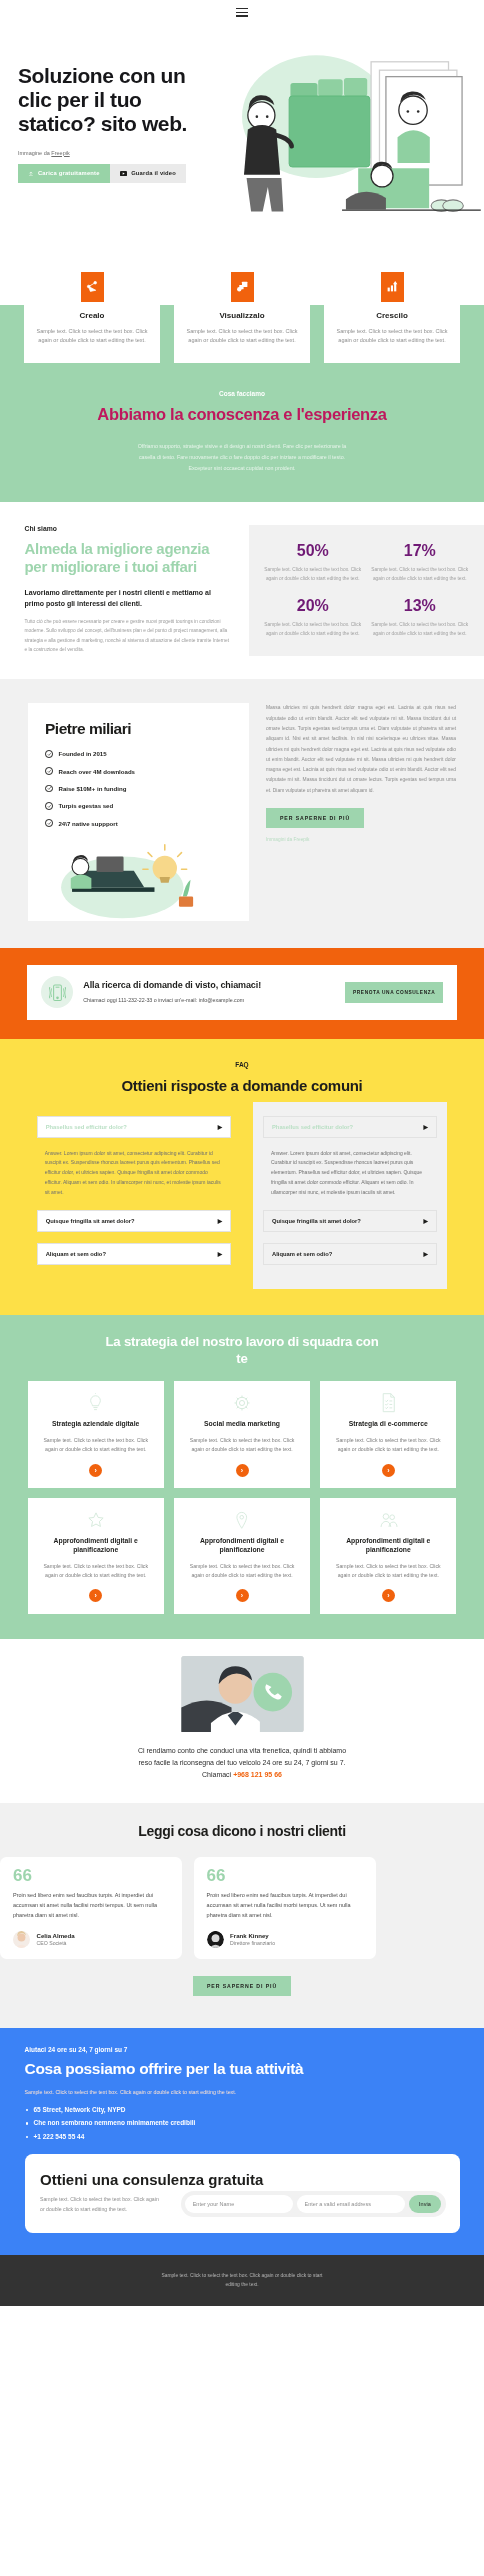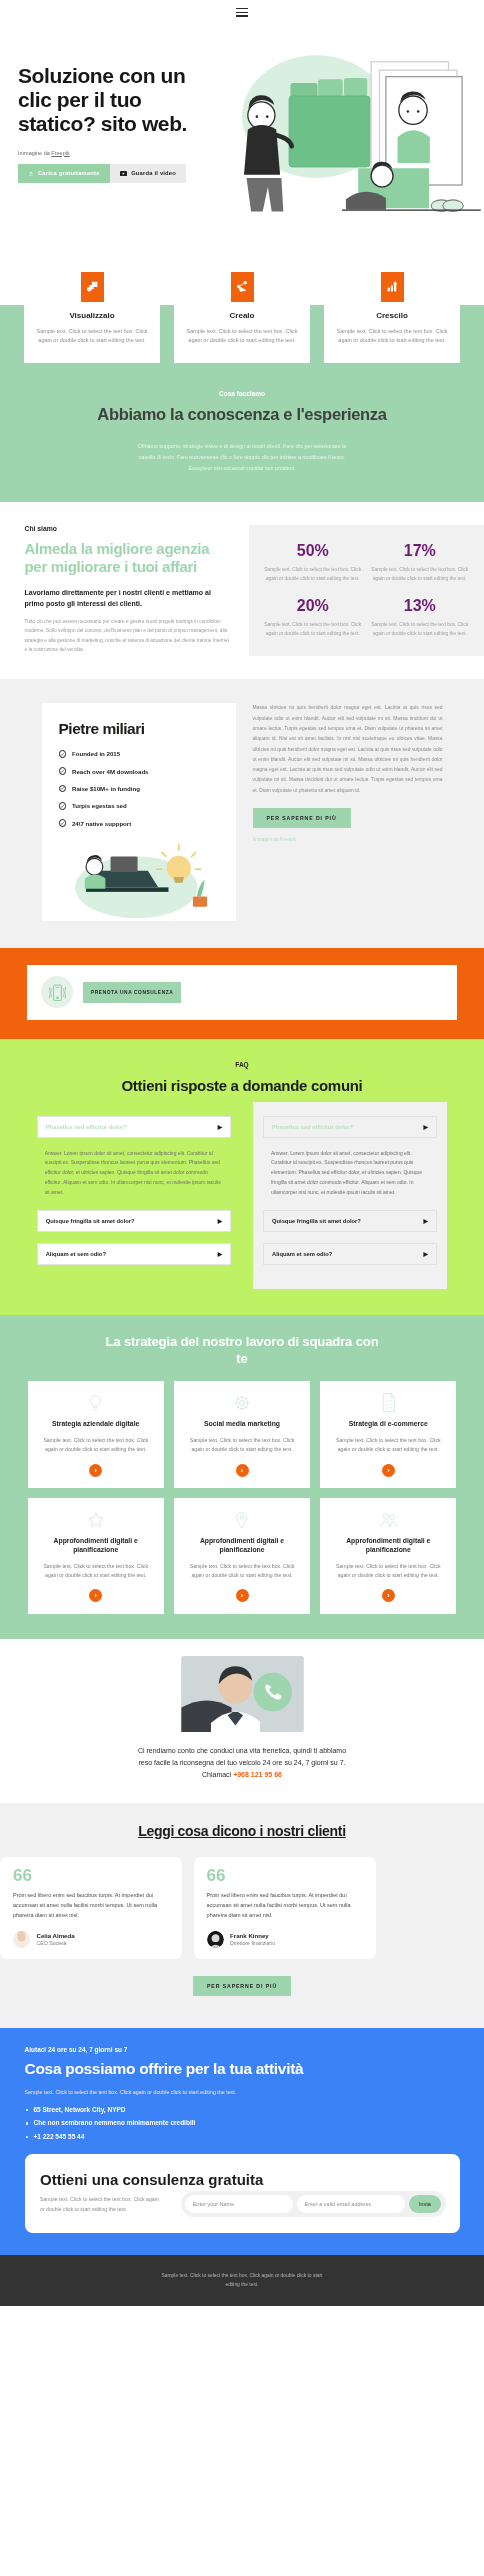--- a/index.html
+++ b/index.html
@@ -117,21 +117,21 @@
   .feat-card p { font-size: 5.5px; line-height: 1.75; color: #8e8e8e; }
 
   
   .knowledge {
     background: #9ed5ae;
     text-align: center;
     padding: 19.4px 0 28px 0;
   }
   .knowledge .eyebrow { color:#ffffff; font-size: 6.5px; font-weight: 700; margin-bottom: 7.7px; }
   .knowledge h2 {
-    color: #404040;
+    color: #be185d;
     font-size: 16.5px;
     font-weight: 800;
     letter-spacing: -0.3px;
     margin-bottom: 17px;
   }
   .knowledge p {
     color: #e8f5ec;
     font-size: 5.3px;
     line-height: 2.1;
     max-width: 213px;
@@ -172,21 +172,21 @@
   
   .milestones {
     background: #f1f1f1;
     padding: 24.5px 0 27px 0;
     display: flex;
     justify-content: center;
     gap: 0px;
   }
   .ms-card {
     background: #fff;
-    width: 194px;
+    width: 221px;
     padding: 17px 17px 0 17px;
     position: relative;
     overflow: hidden;
   }
   .ms-card h2 { font-size: 15.5px; font-weight: 800; letter-spacing: -0.5px; margin-bottom: 11.6px; }
   .ms-list { list-style: none; }
   .ms-list li {
     display: flex; align-items: center; gap: 5.8px;
     font-size: 6.1px; font-weight: 700;
     margin-bottom: 9.7px;
@@ -251,21 +251,21 @@
     font-weight: 800;
     letter-spacing: 0.6px;
     padding: 8.4px 7.7px;
     border: none;
     cursor: pointer;
     white-space: nowrap;
   }
 
   
   .faq {
-    background: #bef264;
+    background: #fde047;
     padding: 22px 0 26px 0;
     text-align: center;
   }
   .faq .eyebrow { font-size: 6.5px; font-weight: 800; margin-bottom: 9px; }
   .faq h2 { font-size: 15px; font-weight: 800; letter-spacing: -0.3px; margin-bottom: 22px; }
   .faq-cols { display: flex; justify-content: center; gap: 22px; text-align: left; }
   .faq-col { width: 194px; }
   .faq-col.shaded { background: #f1f1f1; padding: 14px 10.3px; margin-top: -14px; }
   .faq-q {
     border: 0.6px solid #e2e2e2;
@@ -344,21 +344,21 @@
   .support p b { color: #f1620d; }
 
   
   .testi {
     background: #f1f1f1;
     padding: 19.4px 0 23px 0;
     text-align: center;
   }
   .testi h2 {
     font-size: 14px; font-weight: 800; letter-spacing: -0.3px;
-    line-height: 1.25; margin-bottom: 17px; text-decoration: underline;
+    line-height: 1.25; margin-bottom: 17px;
   }
   .testi-row { display: flex; justify-content: flex-start; gap: 11.6px; }
   .testi-card {
     background: #fff;
     width: 182px;
     border-radius: 6.5px;
     padding: 13px 13px 11.6px 13px;
     text-align: left;
   }
   .quote { color: #9ed5ae; font-size: 17px; font-weight: 800; line-height: .7; margin-bottom: 7.7px; }
@@ -515,40 +515,40 @@
     </svg>
   </div>
 </section>
 
 <section class="features">
   <div class="feat-band"></div>
   <div class="feat-row">
 
     <div class="feat-card">
       <div class="feat-icon">
-        <svg width="13" height="13" viewBox="0 0 24 24" fill="#fff">
-          <rect x="11" y="3" width="10" height="10" rx="1"></rect>
-          <rect x="6" y="9" width="8" height="8" rx="1"></rect>
-          <circle cx="6" cy="17" r="4"></circle>
-        </svg>
-      </div>
-      <h3>Visualizzalo</h3>
-      <p>Sample text. Click to select the text box. Click again or double click to start editing the text.</p>
-    </div>
-
-    <div class="feat-card">
-      <div class="feat-icon">
         <svg width="13" height="13" viewBox="0 0 24 24" fill="#fff" stroke="#fff" stroke-width="1.4">
           <circle cx="17" cy="5" r="2.4"></circle>
             <circle cx="5" cy="12" r="2.4"></circle>
           <path d="M5 12 L17 5" stroke-width="1.6"></path>
           <path d="M5 12 L18 19 L8 21 Z"></path>
         </svg>
       </div>
       <h3>Crealo</h3>
+      <p>Sample text. Click to select the text box. Click again or double click to start editing the text.</p>
+    </div>
+
+    <div class="feat-card">
+      <div class="feat-icon">
+        <svg width="13" height="13" viewBox="0 0 24 24" fill="#fff">
+          <rect x="11" y="3" width="10" height="10" rx="1"></rect>
+          <rect x="6" y="9" width="8" height="8" rx="1"></rect>
+          <circle cx="6" cy="17" r="4"></circle>
+        </svg>
+      </div>
+      <h3>Visualizzalo</h3>
       <p>Sample text. Click to select the text box. Click again or double click to start editing the text.</p>
     </div>
 
     <div class="feat-card">
       <div class="feat-icon">
         <svg width="13" height="13" viewBox="0 0 24 24" fill="#fff">
           <rect x="3" y="14" width="4" height="7"></rect>
           <rect x="9" y="10" width="4" height="11"></rect>
           <rect x="15" y="6" width="4" height="15"></rect>
           <path d="M17 2 L21 8 L13 8 Z"></path>
@@ -682,20 +682,24 @@
       <svg width="17" height="19.4" viewBox="0 0 26 30" fill="none" stroke="#8fd0a1" stroke-width="1.6">
         <rect x="7" y="3" width="12" height="24" rx="2"></rect>
         <line x1="10" y1="6.5" x2="16" y2="6.5"></line>
         <circle cx="13" cy="23" r="1.2" fill="#8fd0a1"></circle>
         <path d="M3.5 9 q-2 6 0 12" stroke-linecap="round"></path>
         <path d="M1 7 q-3 8 0 16" stroke-linecap="round"></path>
         <path d="M22.5 9 q2 6 0 12" stroke-linecap="round"></path>
         <path d="M25 7 q3 8 0 16" stroke-linecap="round"></path>
       </svg>
     </div>
+    <div class="cta-text">
+      <h3>Alla ricerca di domande di visto, chiamaci!</h3>
+      <p>Chiamaci oggi 111-232-22-33 o inviaci un'e-mail: info@example.com</p>
+    </div>
     <button class="btn-consult">PRENOTA UNA CONSULENZA</button>
   </div>
 </section>
 
 <section class="faq">
   <div class="eyebrow">FAQ</div>
   <h2>Ottieni risposte a domande comuni</h2>
   <div class="faq-cols">
 
     <div class="faq-col">

